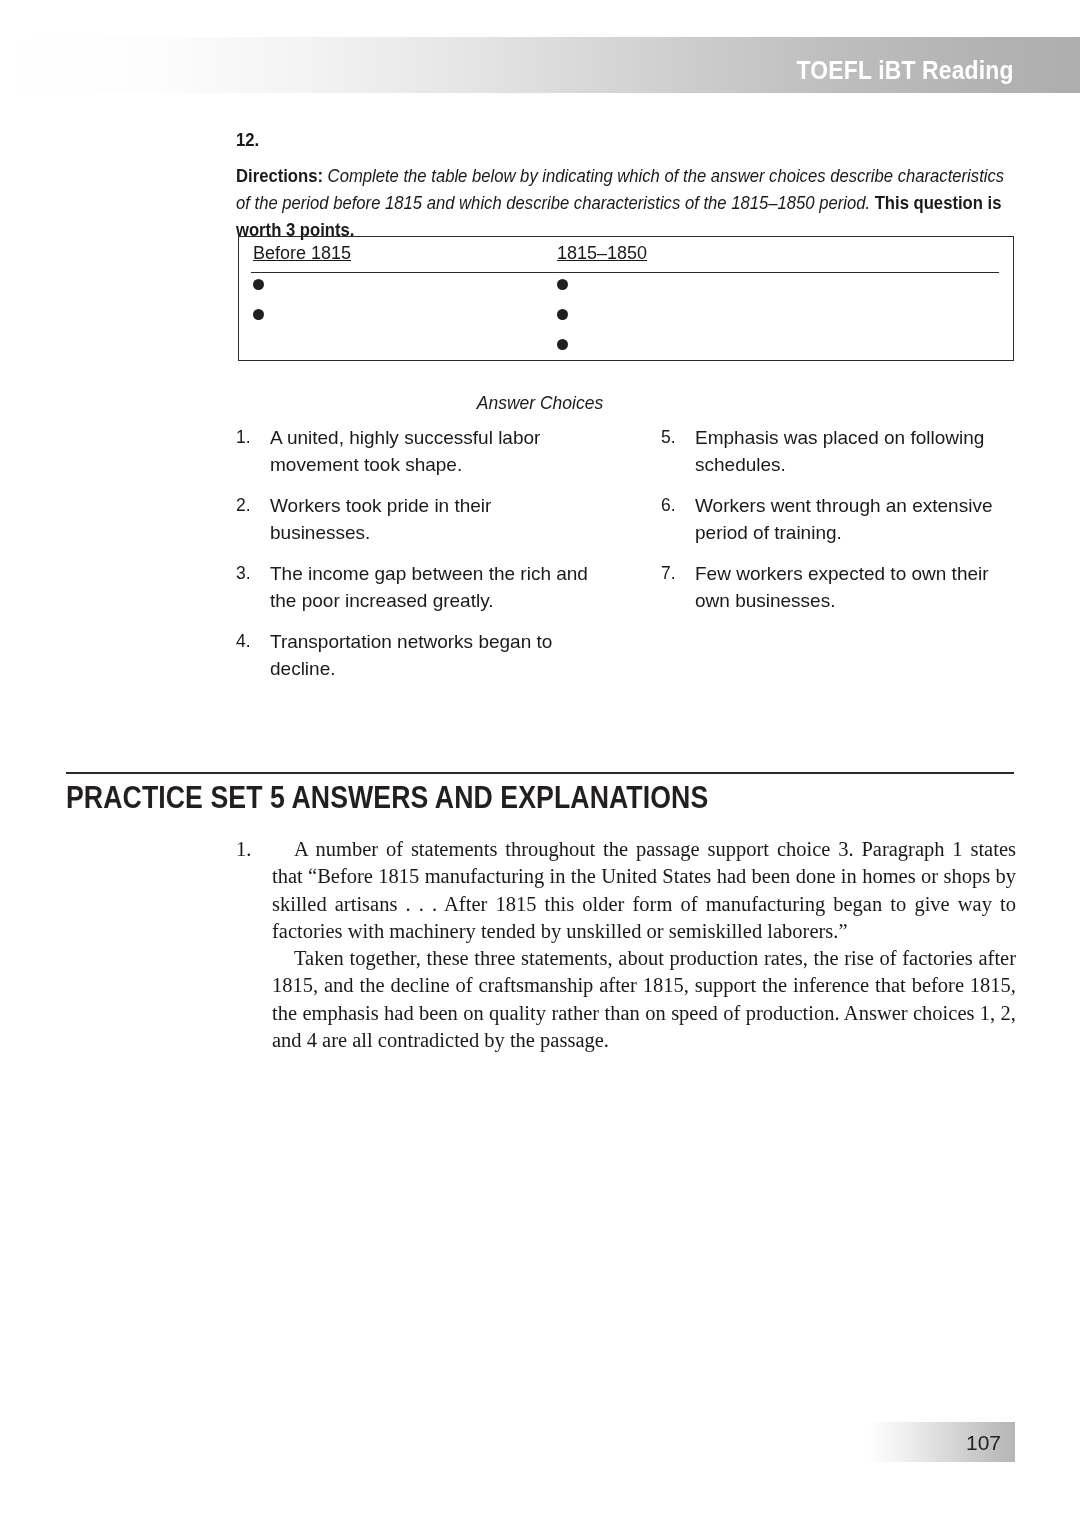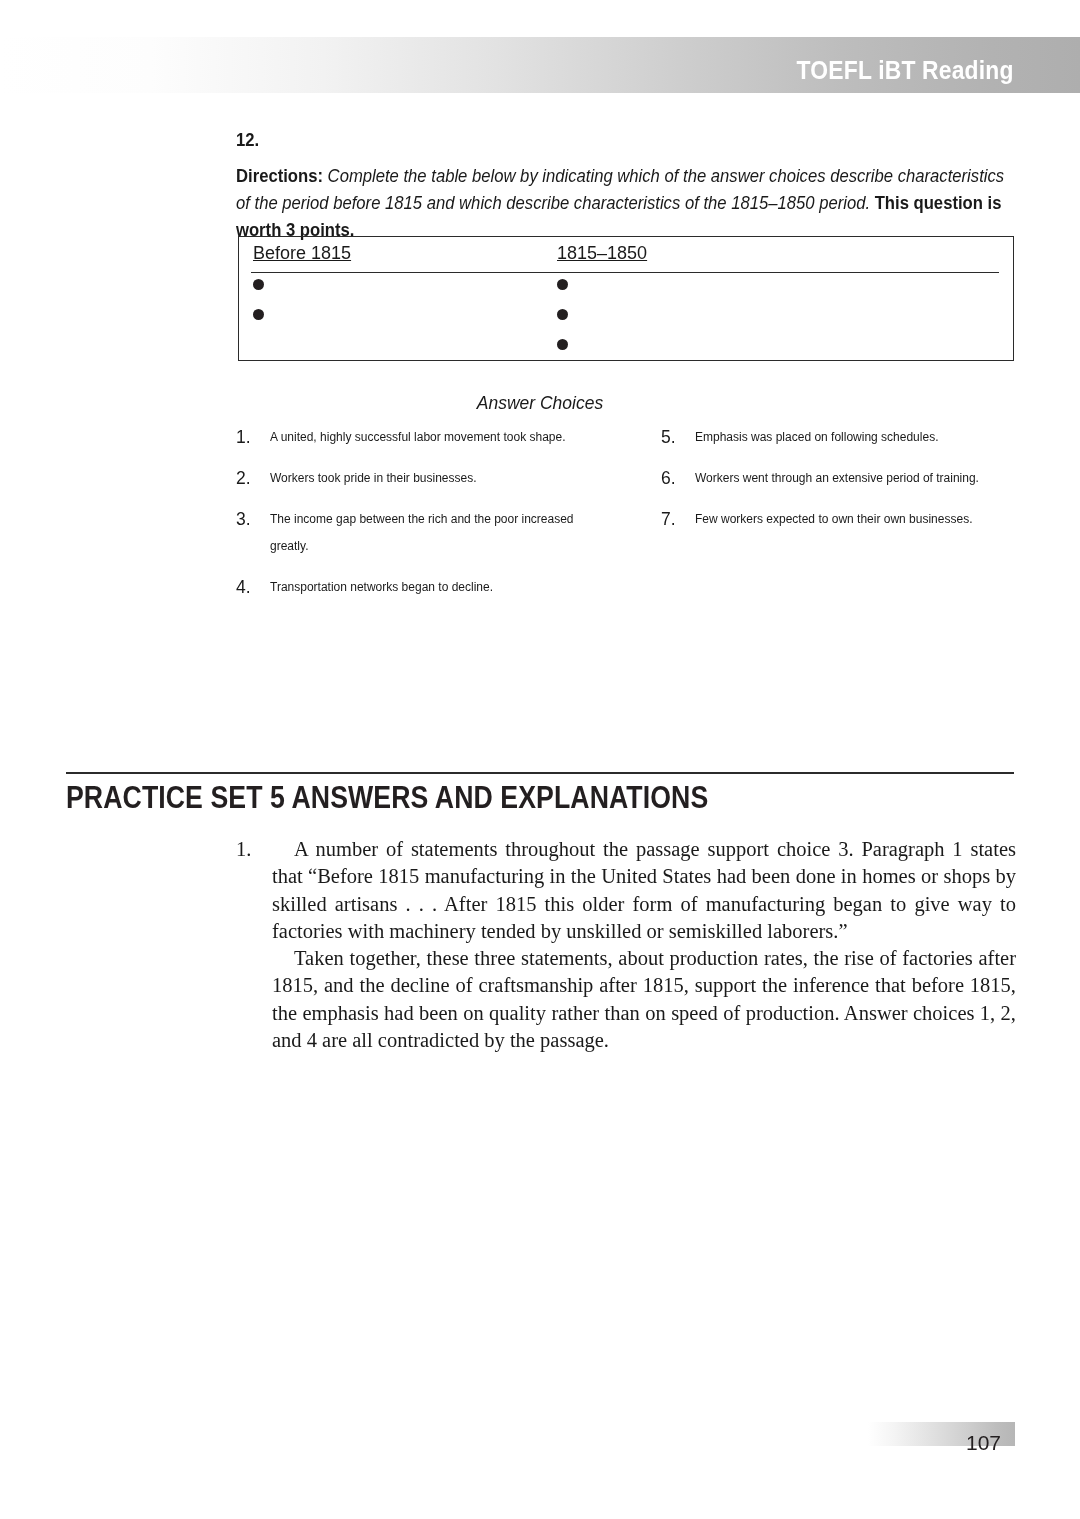--- a/index.html
+++ b/index.html
@@ -153,21 +153,21 @@
     margin-bottom: 14px;
   }
   .choice-num {
     flex: 0 0 34px;
     width: 34px;
     font-size: 17.5px;
     line-height: 27px;
   }
   .choice-text {
     flex: 1;
-    font-size: 12px;
+    font-size: 19px;
     line-height: 27px;
   }
 
   
   #section-rule {
     position: absolute;
     left: 66px;
     top: 772px;
     width: 948px;
     height: 1.6px;
@@ -232,21 +232,21 @@
     vertical-align: 1px;
     margin-right: 3px;
   }
 
   
   #footer-bar {
     position: absolute;
     left: 868px;
     top: 1422px;
     width: 147px;
-    height: 24px;
+    height: 40px;
     background: linear-gradient(to right,
         #ffffff 0%,
         #f4f4f4 18%,
         #e2e2e2 42%,
         #cecece 68%,
         #bdbdbd 88%,
         #b6b6b6 100%);
   }
   #page-number {
     position: absolute;

